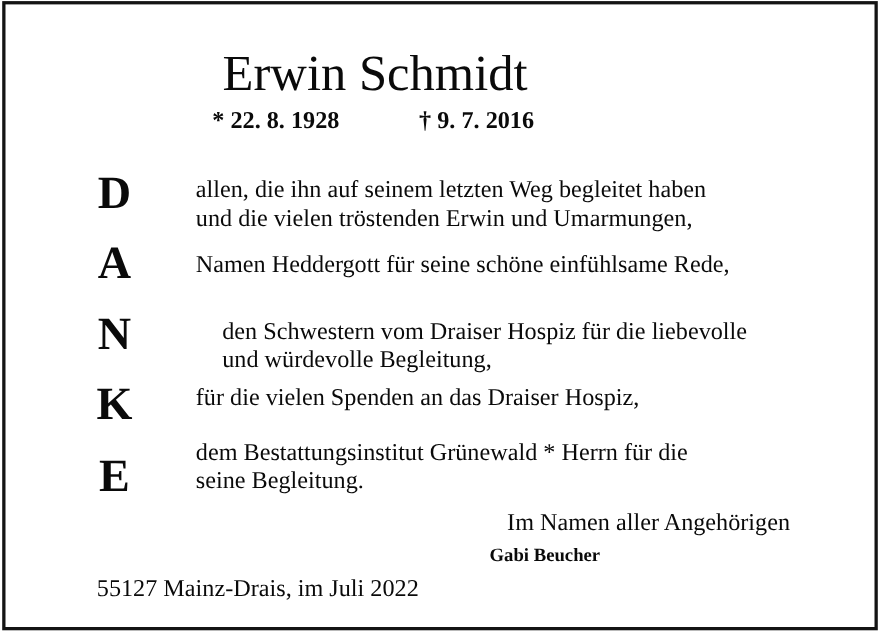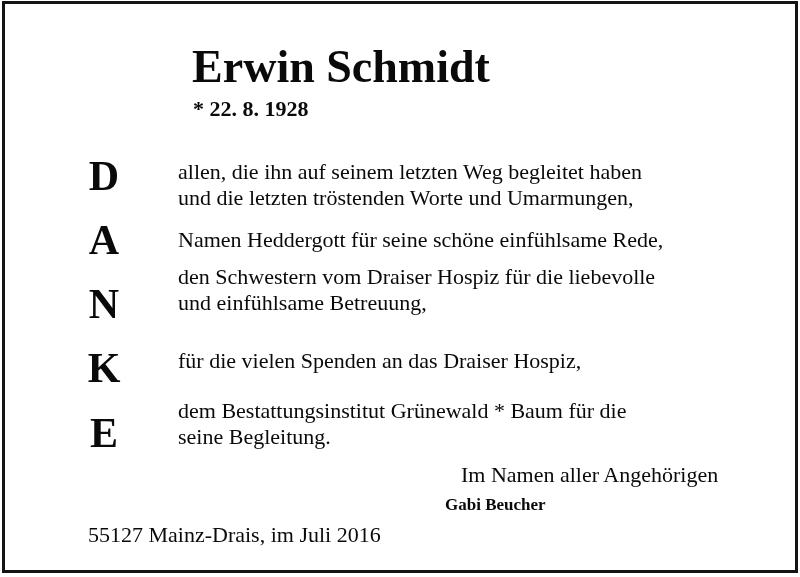--- a/index.html
+++ b/index.html
@@ -25,21 +25,21 @@
     border: 3px solid #141414;
     pointer-events: none;
   }
   .title {
     position: absolute;
     top: 42px;
     left: 41px;
     width: 600px;
     text-align: center;
     font-size: 46px;
-    font-weight: 700;
+    font-weight: 400;
     line-height: 1.1;
     white-space: nowrap;
   }
   .date {
     position: absolute;
     top: 96px;
     font-size: 22px;
     font-weight: 700;
     white-space: nowrap;
   }
@@ -62,21 +62,21 @@
   .thanks-block {
     position: absolute;
     left: 178px;
     width: 580px;
     font-size: 22px;
     line-height: 26px;
   }
   .thanks-block div { white-space: nowrap; }
   .t-1 { top: 159px; }
   .t-2 { top: 227px; }
-  .t-3 { top: 264px; }
+  .t-3 { top: 288px; margin-left: 24px; }
   .t-4 { top: 348px; }
   .t-5 { top: 398px; }
   .closing {
     position: absolute;
     left: 445px;
     top: 462px;
     font-size: 22px;
     line-height: 26px;
     white-space: nowrap;
     margin-left: 16px;
@@ -101,46 +101,47 @@
 </style>
 </head>
 <body>
 
 <div class="page">
   <div class="frame"></div>
 
   <div class="title">Erwin Schmidt</div>
 
   <span class="date birth">* 22. 8. 1928</span>
+  <span class="date death">† 9. 7. 2016</span>
 
   <div class="danke-letter l-d">D</div>
   <div class="danke-letter l-a">A</div>
   <div class="danke-letter l-n">N</div>
   <div class="danke-letter l-k">K</div>
   <div class="danke-letter l-e">E</div>
 
   <div class="thanks-block t-1">
     <div>allen, die ihn auf seinem letzten Weg begleitet haben</div>
-    <div>und die letzten tröstenden Worte und Umarmungen,</div>
+    <div>und die vielen tröstenden Erwin und Umarmungen,</div>
   </div>
 
   <div class="thanks-block t-2">
     <div>Namen Heddergott für seine schöne einfühlsame Rede,</div>
   </div>
 
   <div class="thanks-block t-3">
     <div>den Schwestern vom Draiser Hospiz für die liebevolle</div>
-    <div>und einfühlsame Betreuung,</div>
+    <div>und würdevolle Begleitung,</div>
   </div>
 
   <div class="thanks-block t-4">
     <div>für die vielen Spenden an das Draiser Hospiz,</div>
   </div>
 
   <div class="thanks-block t-5">
-    <div>dem Bestattungsinstitut Grünewald * Baum für die</div>
+    <div>dem Bestattungsinstitut Grünewald * Herrn für die</div>
     <div>seine Begleitung.</div>
   </div>
 
   <div class="closing">Im Namen aller Angehörigen</div>
   <div class="signature">Gabi Beucher</div>
-  <div class="footer">55127 Mainz-Drais, im Juli 2016</div>
+  <div class="footer">55127 Mainz-Drais, im Juli 2022</div>
 </div>
 
 </body></html>

